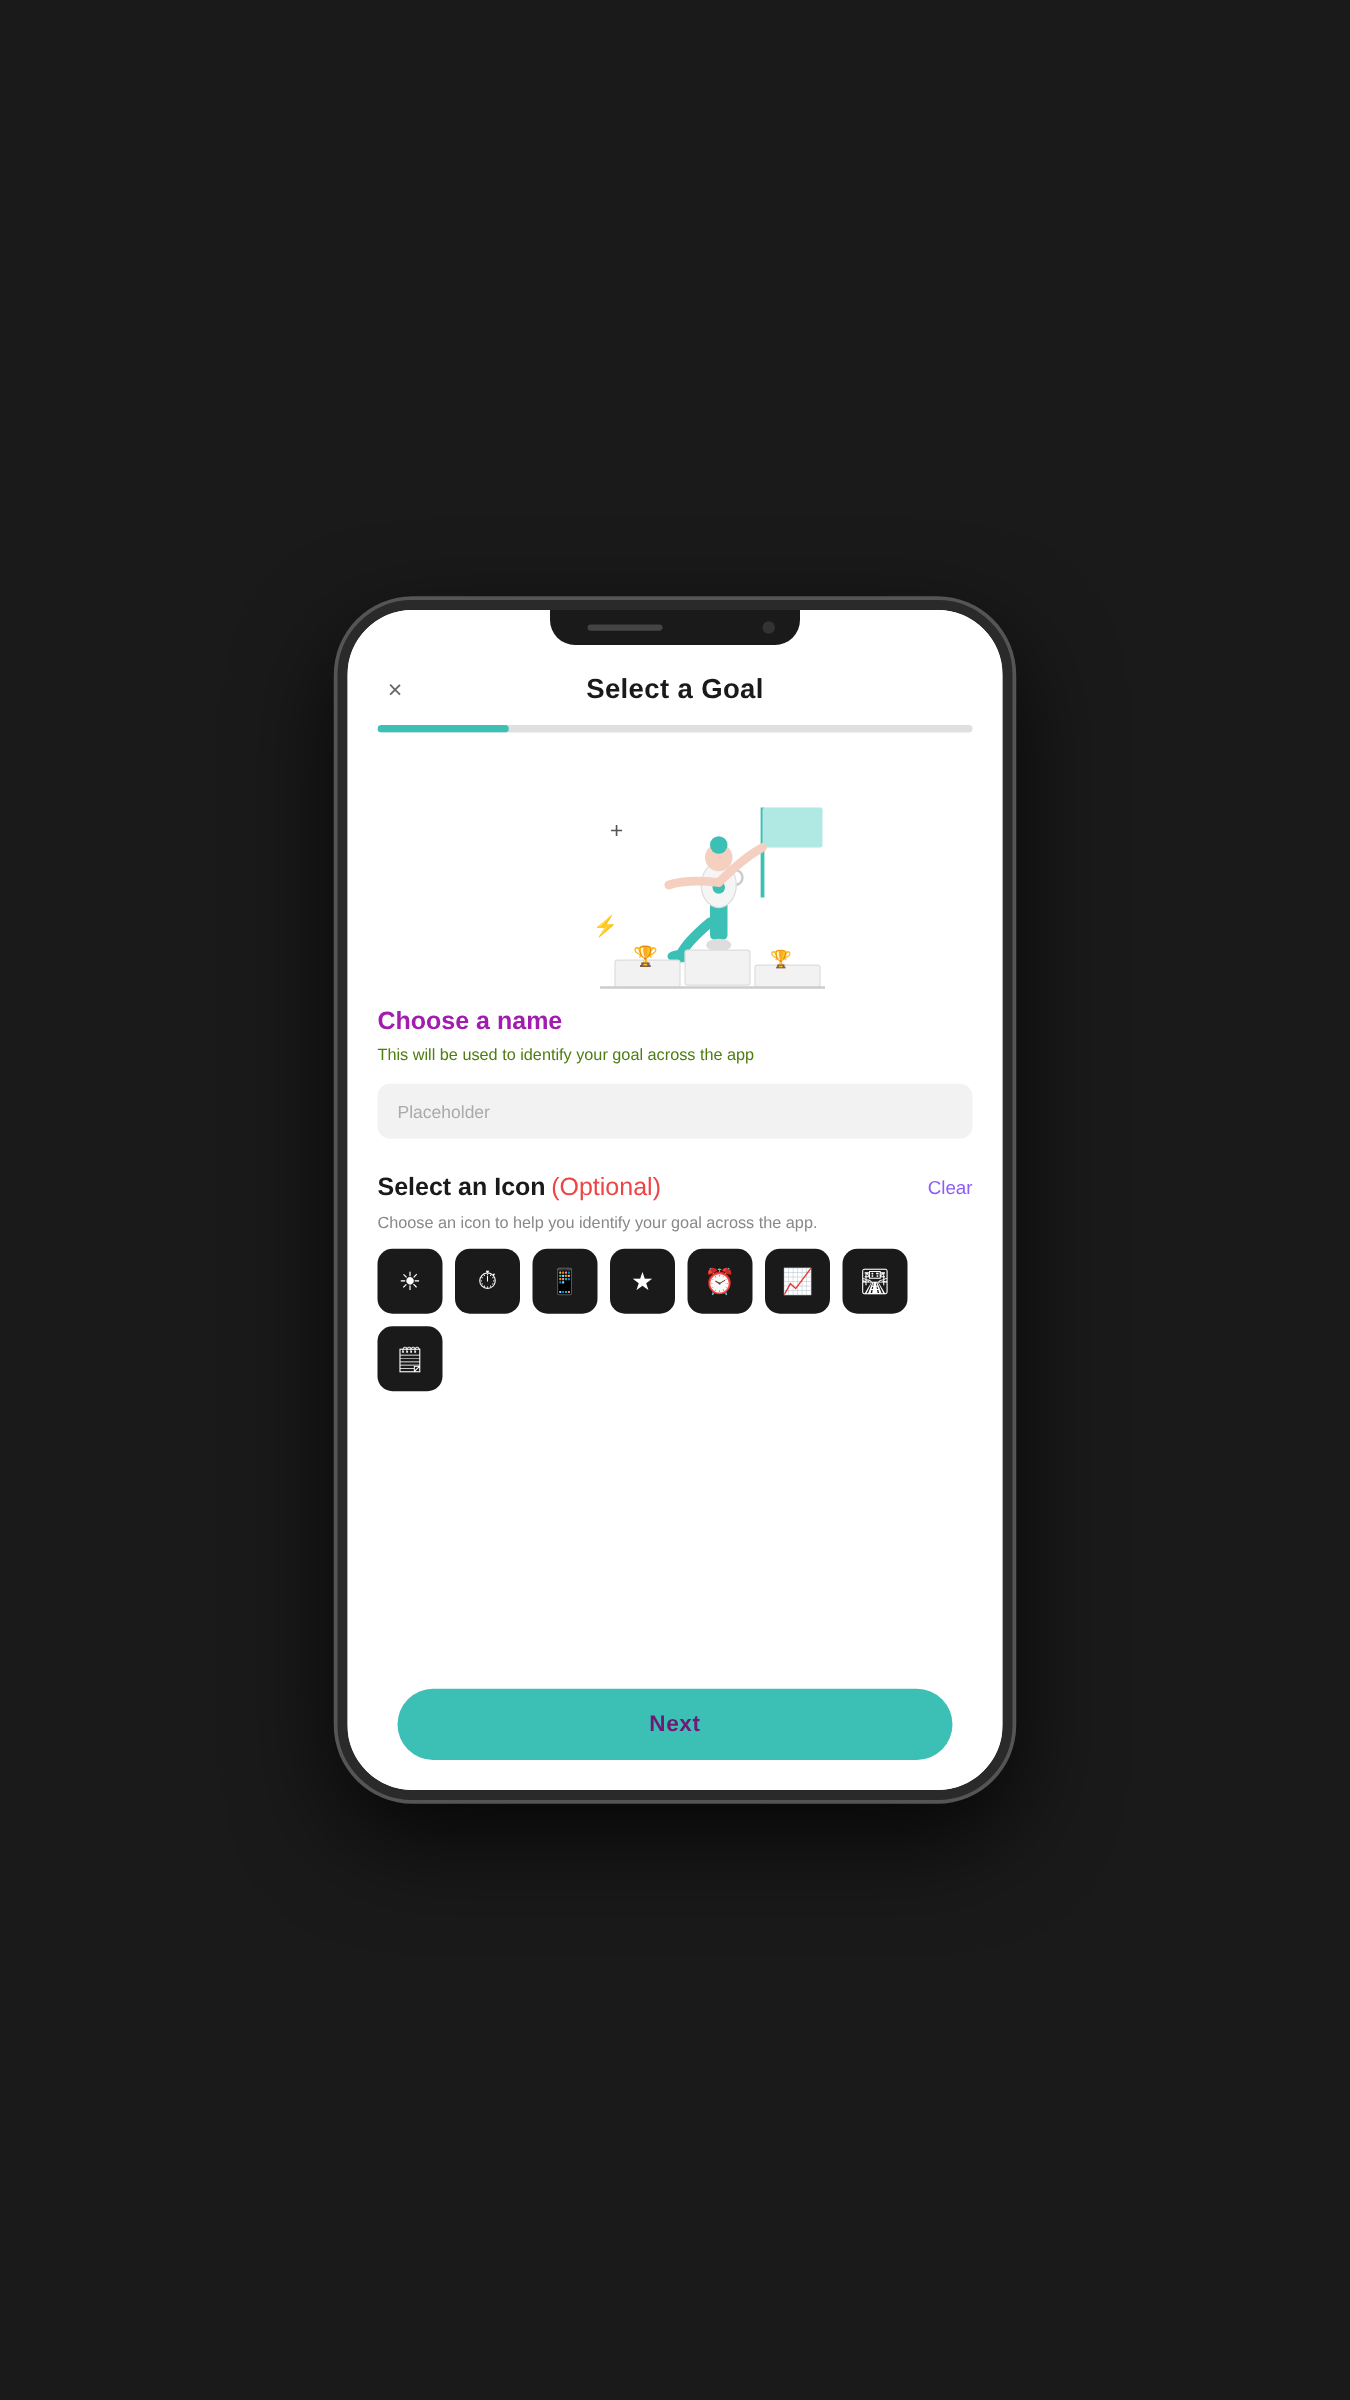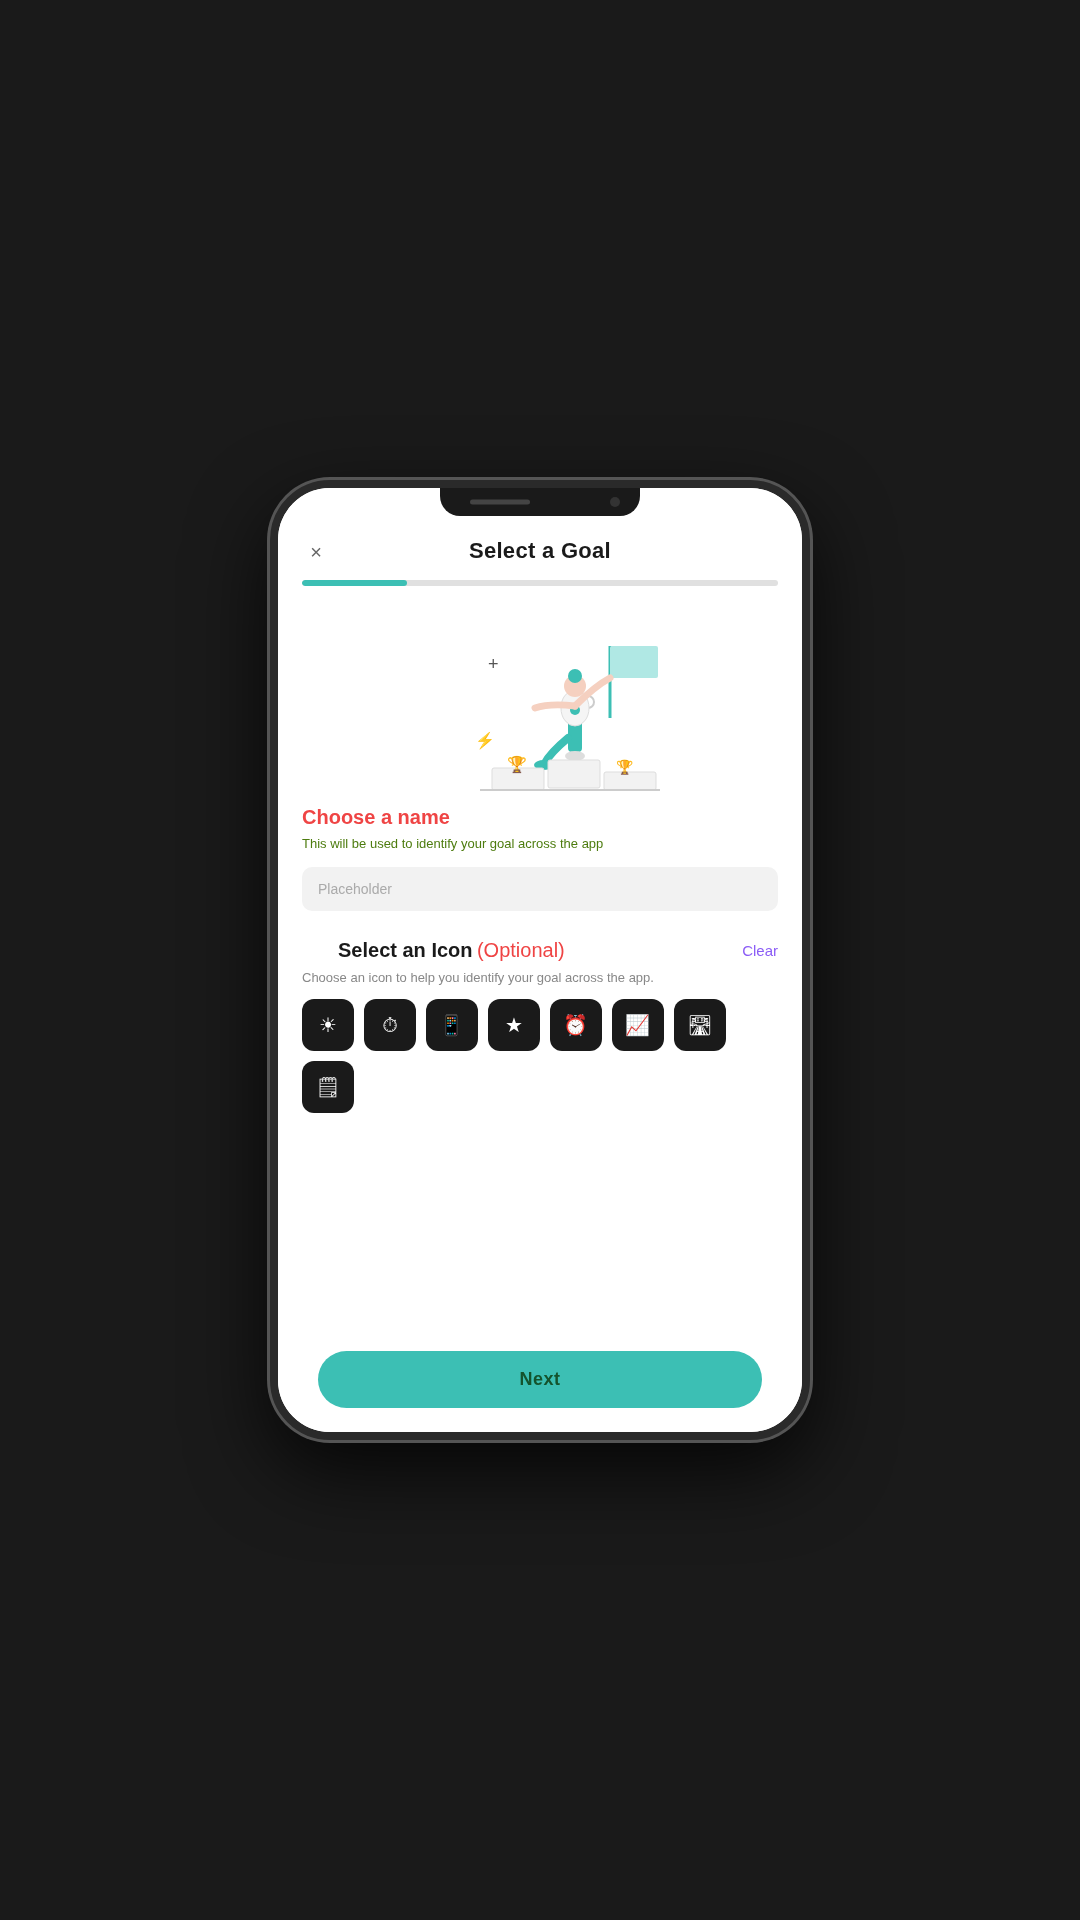--- a/index.html
+++ b/index.html
@@ -136,21 +136,21 @@
     
     .content {
       flex: 1;
       padding: 0 24px;
       overflow-y: auto;
     }
 
     .section-title {
       font-size: 20px;
       font-weight: 800;
-      color: #ef4444;
+      color: #a21caf;
       margin-bottom: 6px;
     }
 
     .section-subtitle {
       font-size: 13px;
       color: #4d7c0f;
       margin-bottom: 14px;
       line-height: 1.4;
     }
 
@@ -175,21 +175,20 @@
       display: flex;
       justify-content: space-between;
       align-items: center;
       margin-bottom: 8px;
     }
 
     .icon-section-title {
       font-size: 20px;
       font-weight: 800;
       color: #1a1a1a;
-      margin-left: 36px;
     }
 
     .icon-section-optional {
       font-size: 20px;
       font-weight: 400;
       color: #ef4444;
     }
 
     .clear-btn {
       font-size: 15px;
@@ -229,21 +228,21 @@
     .bottom-bar {
       padding: 16px 40px 24px;
     }
 
     .next-btn {
       width: 100%;
       padding: 18px;
       background: #3cbfb4;
       border: none;
       border-radius: 40px;
-      color: #14532d;
+      color: #701a75;
       font-size: 18px;
       font-weight: 700;
       cursor: pointer;
       letter-spacing: 0.5px;
     }
 
     
     .side-btn-left {
       position: absolute;
       left: -12px;

